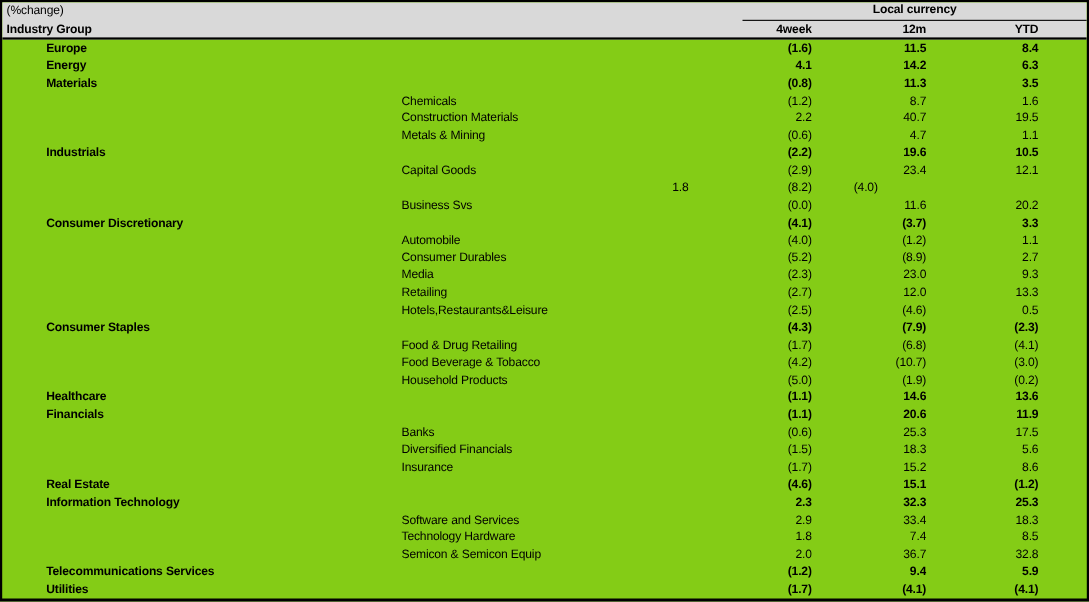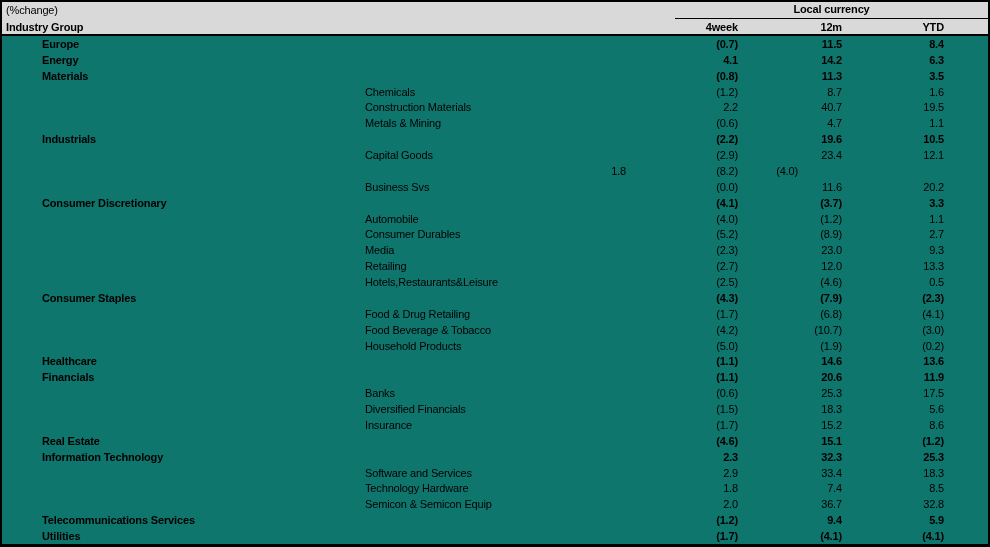--- a/index.html
+++ b/index.html
@@ -8,21 +8,21 @@
     background: #ffffff;
     font-family: "Liberation Sans", sans-serif;
     -webkit-font-smoothing: none;
   }
   .table {
     box-sizing: border-box;
     width: 990px;
     height: 547px;
     border: 2px solid #000;
     border-bottom-width: 3px;
-    background: #0f766e;
+    background: #84cc16;
     display: flex;
     flex-direction: column;
     overflow: hidden;
     letter-spacing: -0.15px;
   }
   .hdr {
     background: var(--header-bg, #d9d9d9);
     border-bottom: 2px solid #000;
     flex: 0 0 auto;
   }
@@ -96,21 +96,21 @@
     <div class="hdr-row2 grid">
       <span class="cell label bold">Industry Group</span>
       <span class="cell num bold">4week</span>
       <span class="cell num bold">12m</span>
       <span class="cell num bold ytd">YTD</span>
     </div>
   </div>
   <div class="tbody">
       <div class="row grid main">
         <span class="cell label">Europe</span>
-        <span class="cell num">(0.7)</span>
+        <span class="cell num">(1.6)</span>
         <span class="cell num">11.5</span>
         <span class="cell num ytd">8.4</span>
       </div>
       <div class="row grid main">
         <span class="cell label">Energy</span>
         <span class="cell num">4.1</span>
         <span class="cell num">14.2</span>
         <span class="cell num ytd">6.3</span>
       </div>
       <div class="row grid main">

